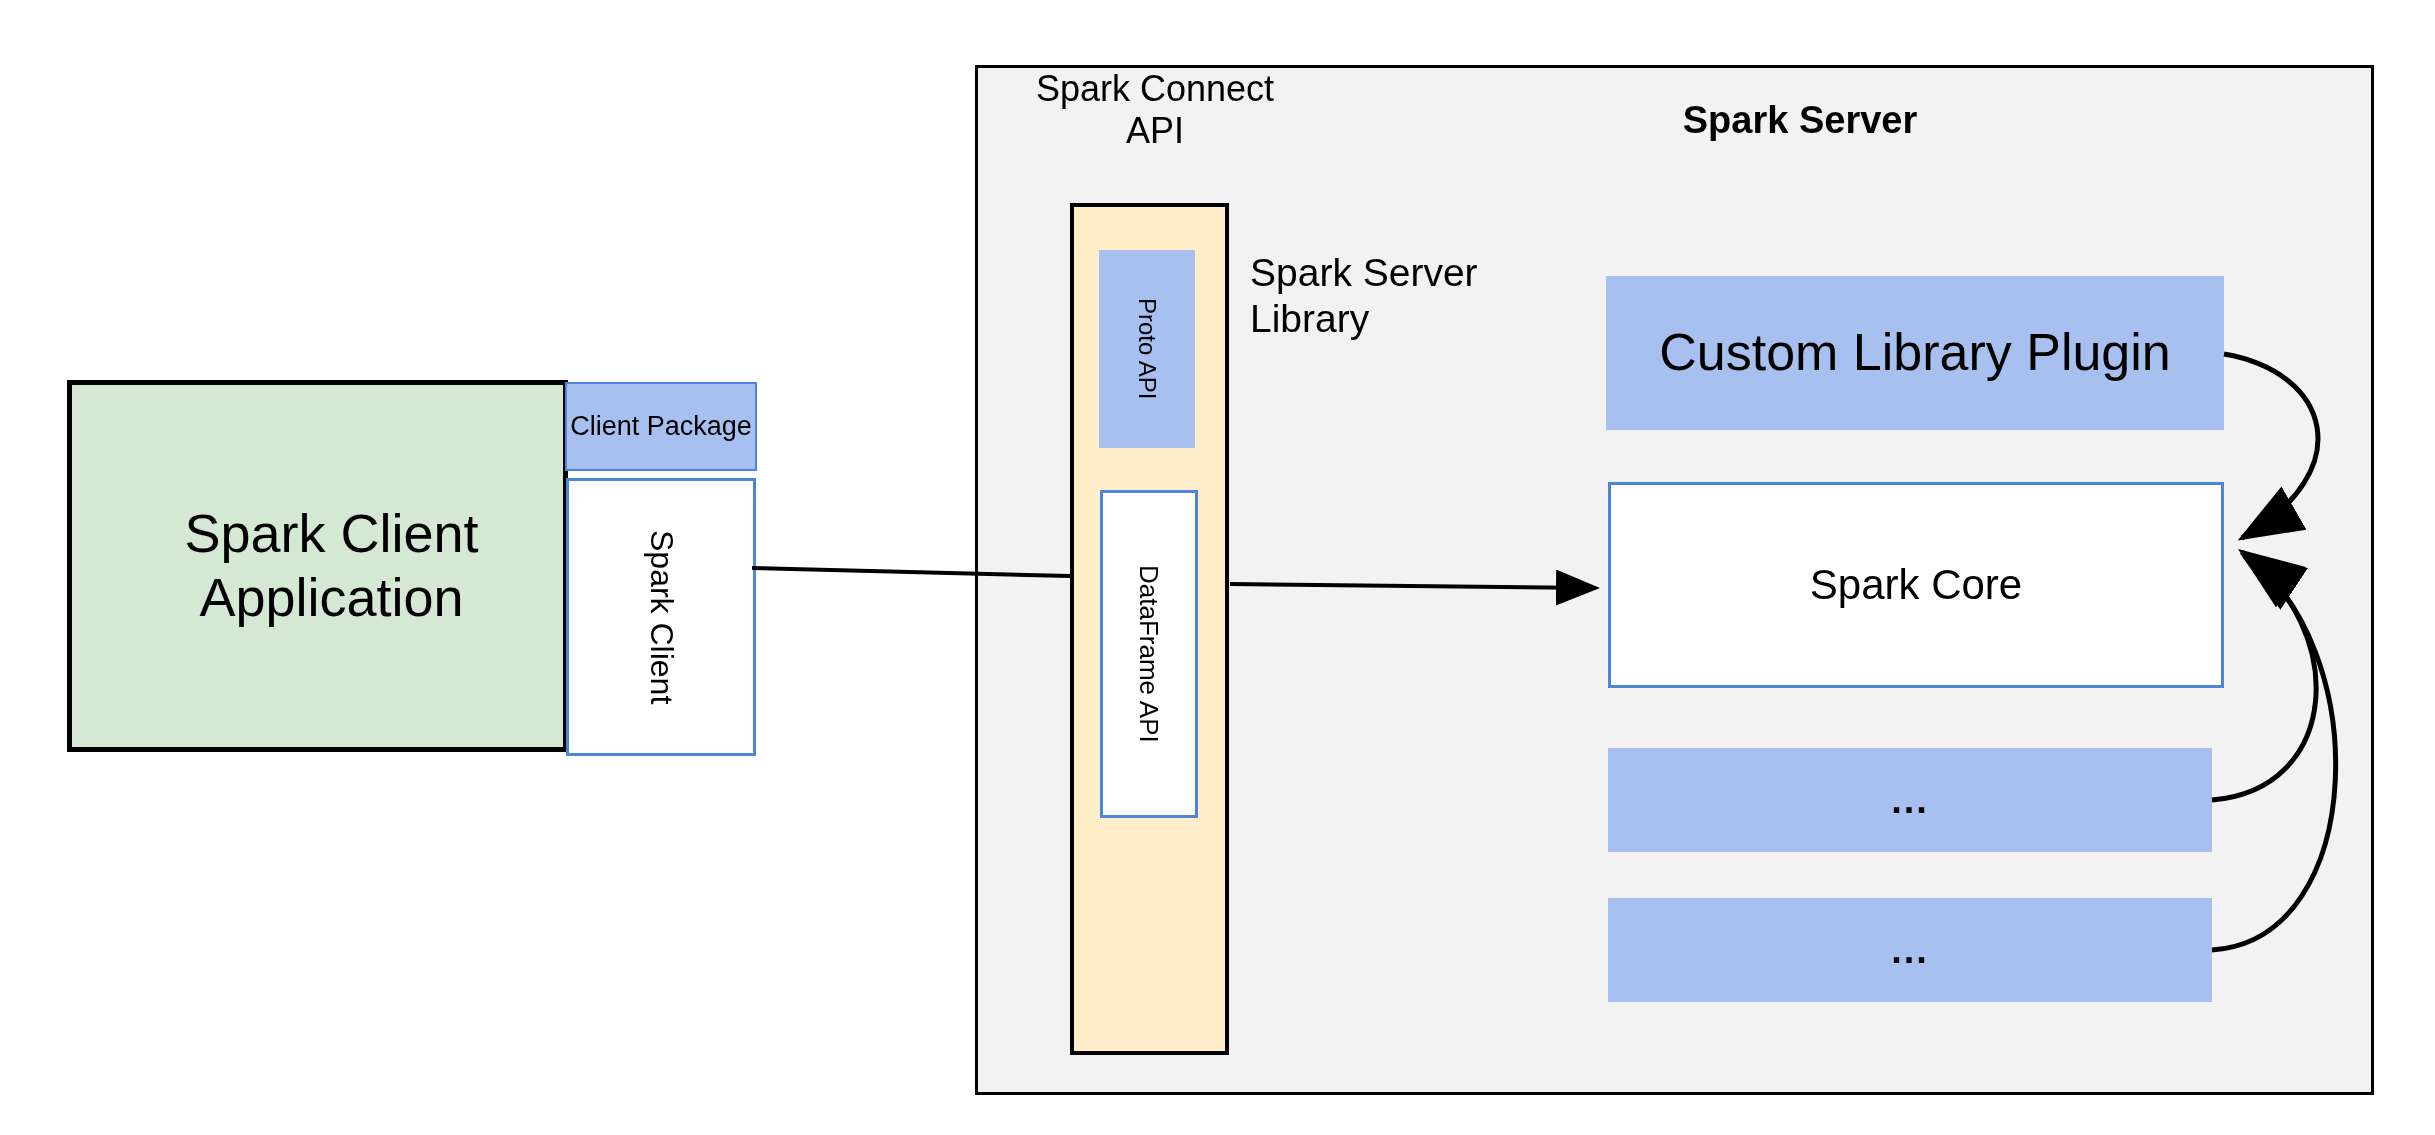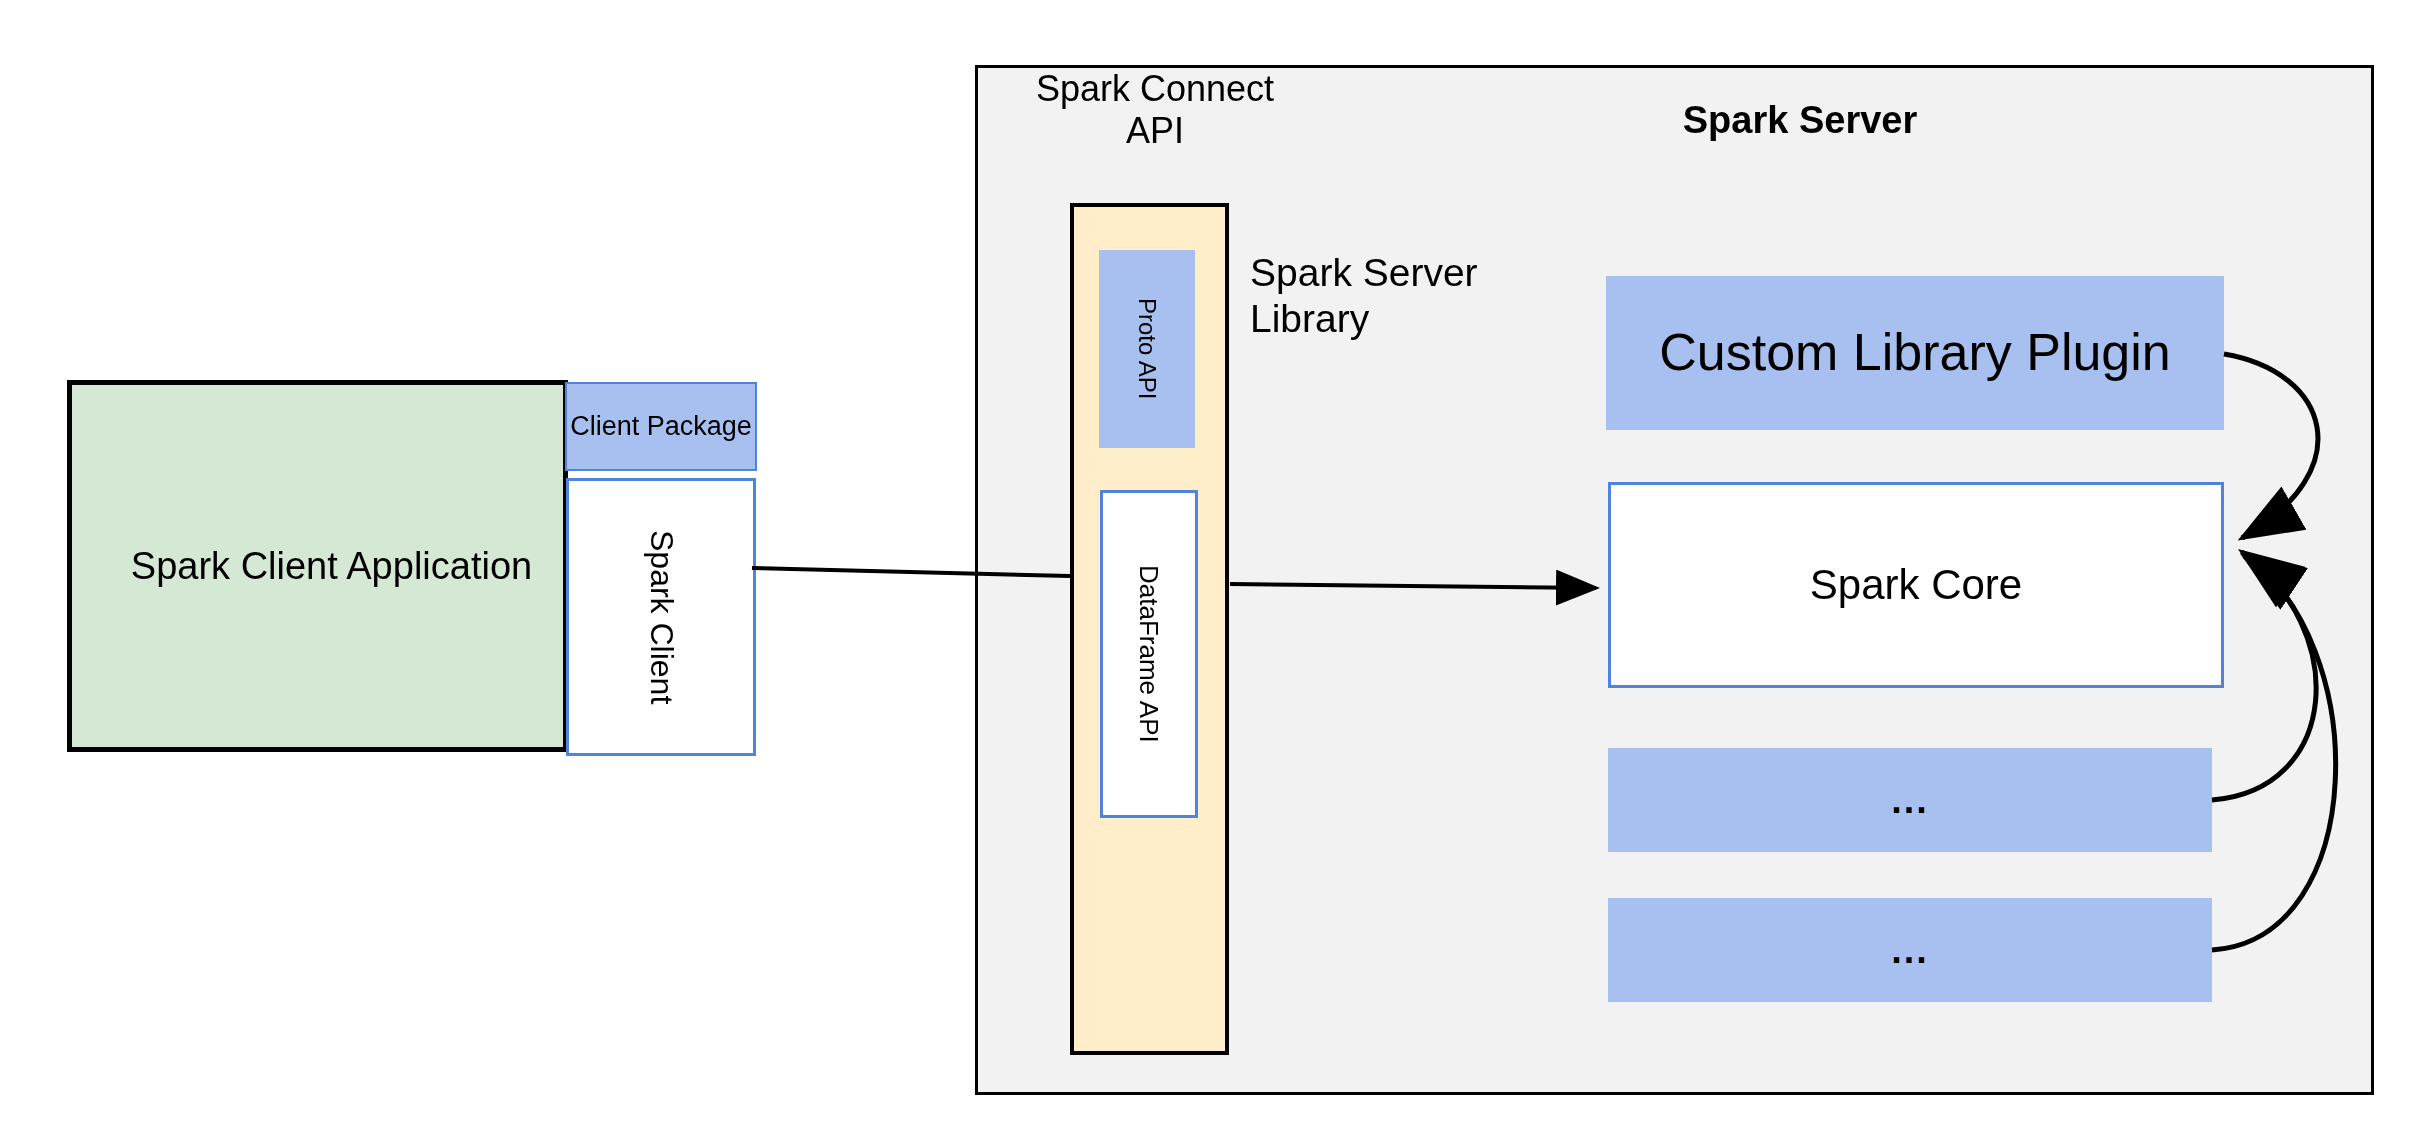--- a/index.html
+++ b/index.html
@@ -39,21 +39,21 @@
   }
 
   
   #client-app {
     left: 67px;
     top: 380px;
     width: 501px;
     height: 372px;
     background: #d5e8d4;
     border: 5px solid #000000;
-    font-size: 38px;
+    font-size: 54px;
     padding-left: 28px;
   }
   #client-package {
     left: 565px;
     top: 382px;
     width: 192px;
     height: 89px;
     background: #a7c0ef;
     border: 2px solid #4d85dd;
     font-size: 27px;

